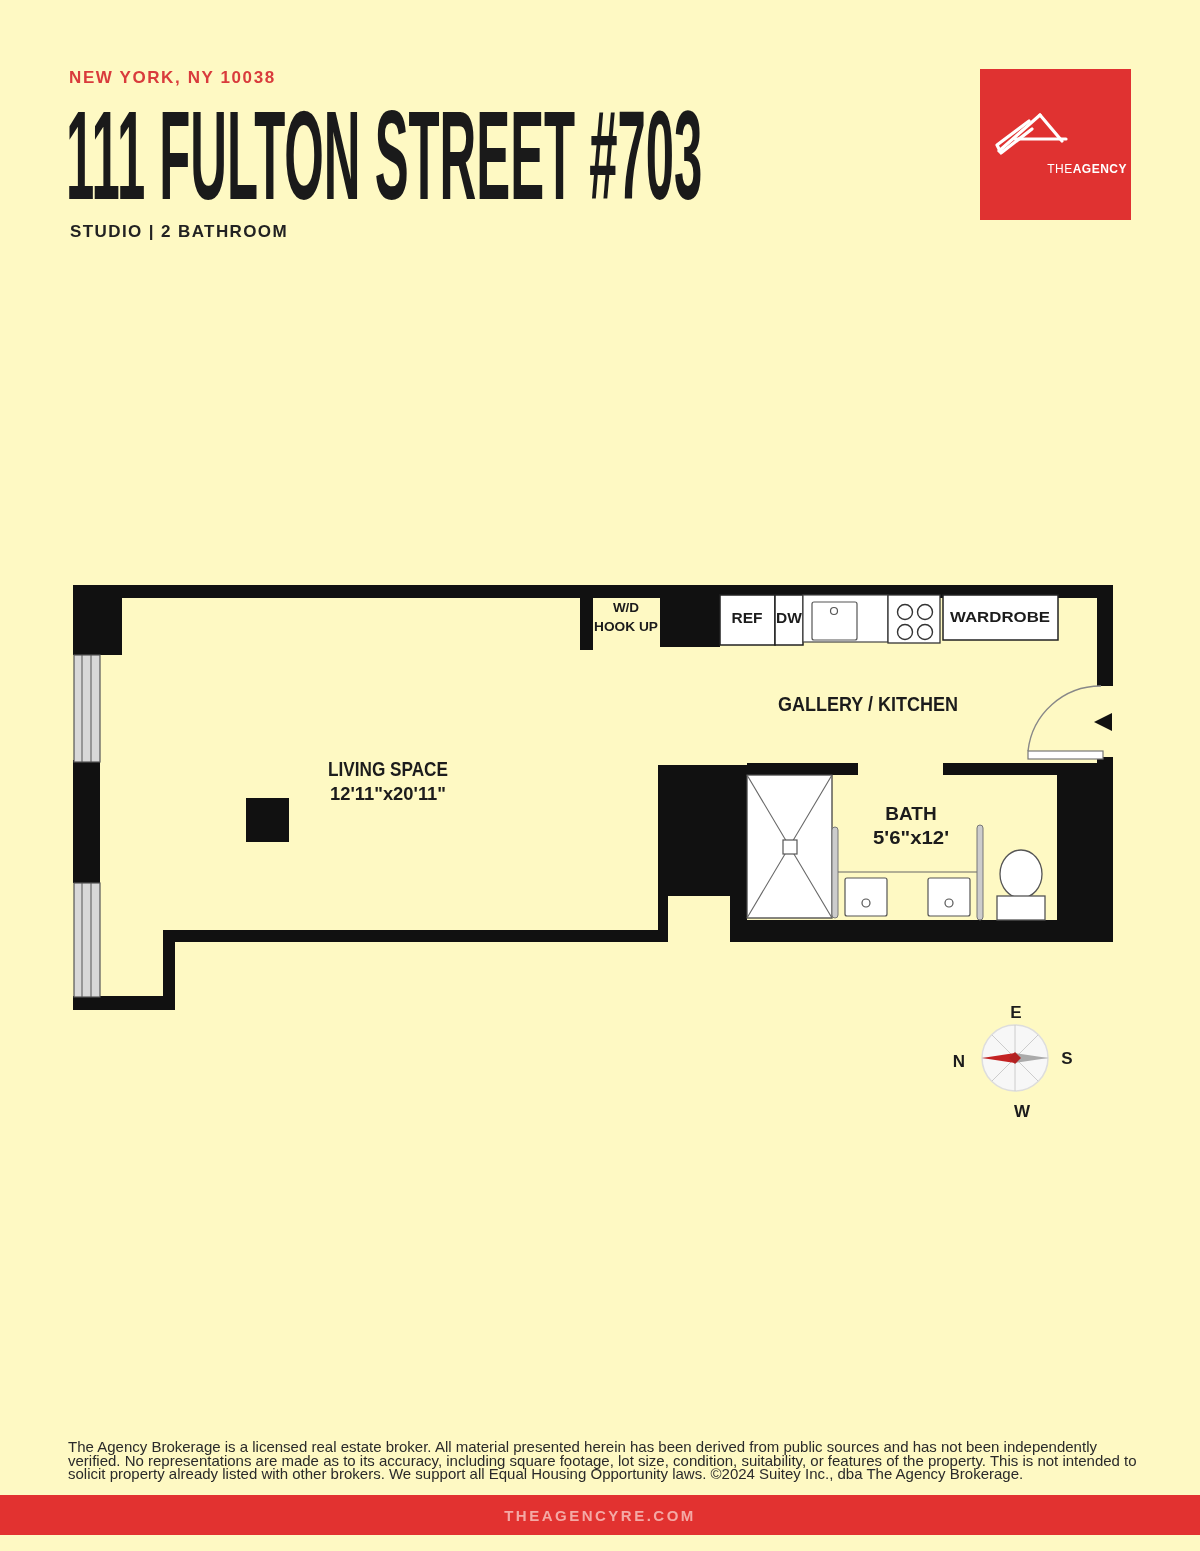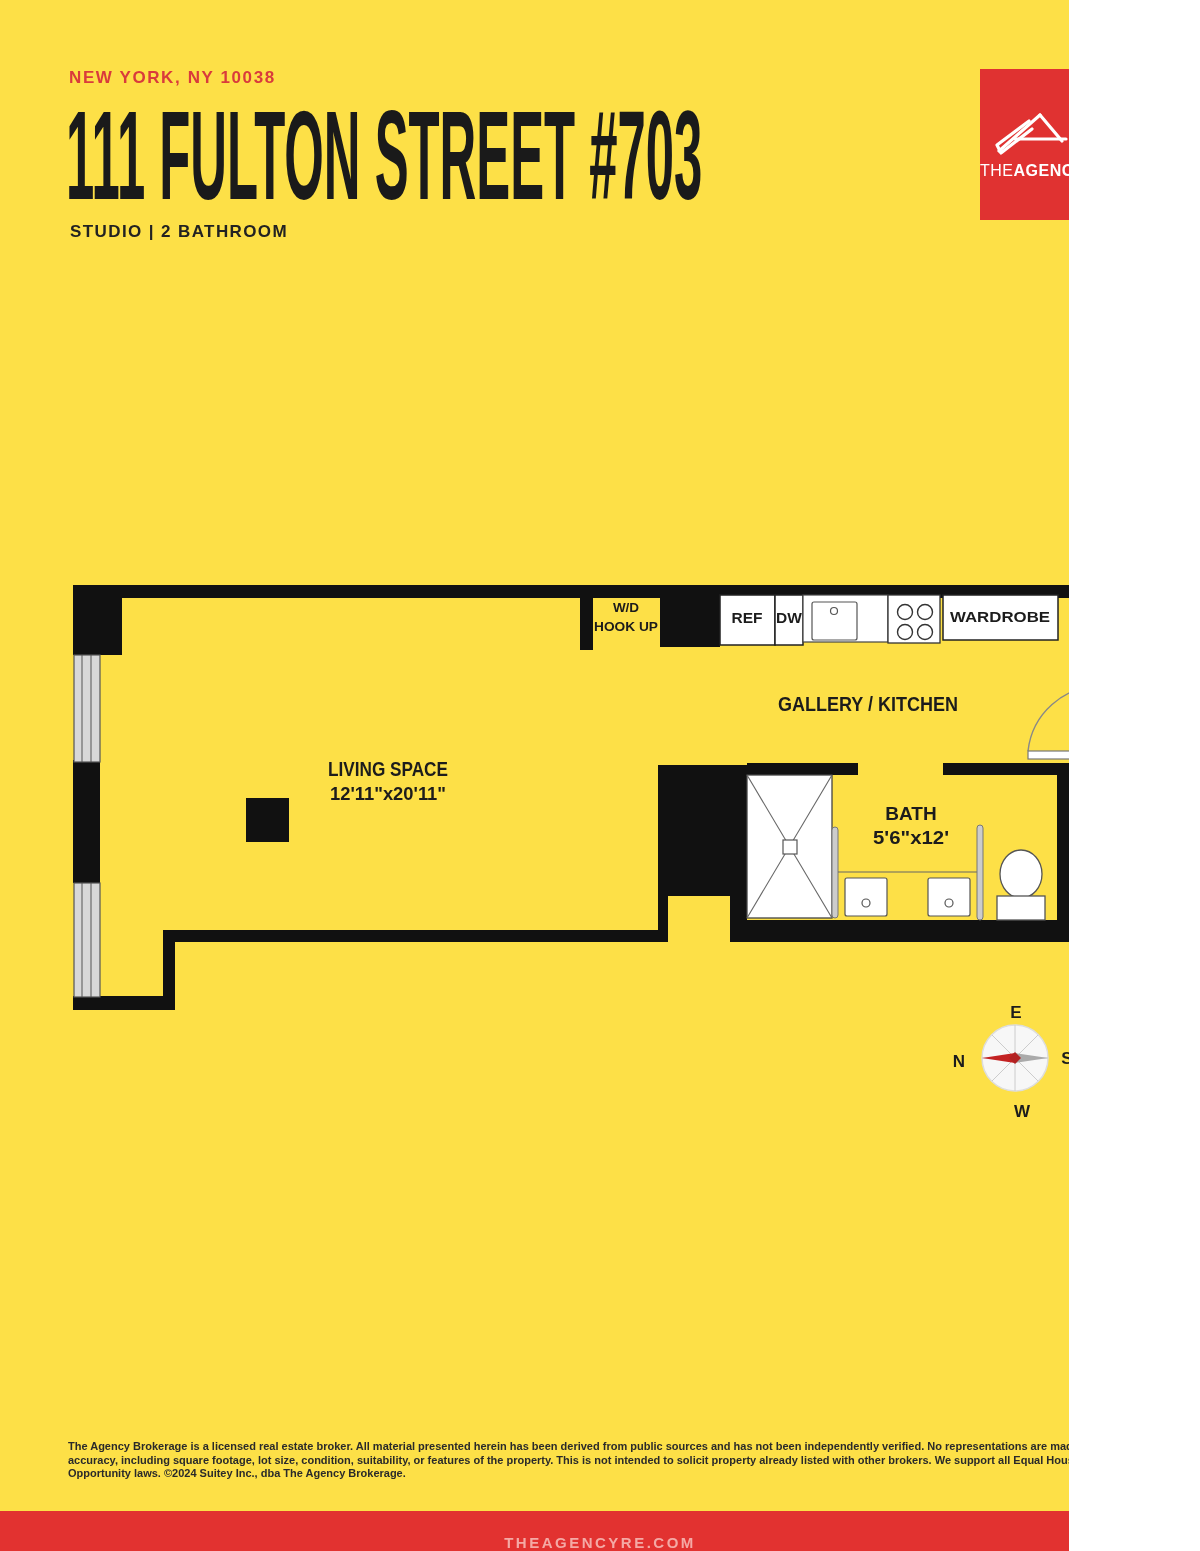--- a/index.html
+++ b/index.html
@@ -1,18 +1,18 @@
 <!DOCTYPE html>
 <html><head>
 <meta charset="utf-8">
 <style>
   html,body{margin:0;padding:0;background:#fff;}
   .page{
-    position:relative;width:1028px;height:1551px;background:#fde047;
-    font-family:"Liberation Sans",sans-serif;overflow:hidden;padding-left:41px;
+    position:relative;width:1200px;height:1551px;background:#fef9c3;
+    font-family:"Liberation Sans",sans-serif;overflow:hidden;
   }
   
   .loc{
     position:absolute;left:69px;top:68px;
     font-size:17px;font-weight:bold;letter-spacing:1.6px;color:#d93b3c;
   }
   .title{
     position:absolute;left:66px;top:100px;height:110px;white-space:nowrap;
     font-size:127px;line-height:110px;font-weight:bold;color:#1a1a1a;
     transform:scaleX(0.40);transform-origin:left center;letter-spacing:0px;
@@ -21,38 +21,38 @@
     position:absolute;left:70px;top:222px;
     font-size:17px;font-weight:bold;letter-spacing:1.4px;color:#222;
   }
   
   .logo{
     position:absolute;left:980px;top:69px;width:151px;height:151px;
     background:#e03231;
   }
   .logo svg{position:absolute;left:0;top:0;}
   .logo .word{
-    position:absolute;left:0;right:4px;top:93px;text-align:left;
-    color:#fff;font-weight:bold;font-size:16px;letter-spacing:0.5px;white-space:nowrap;
+    position:absolute;left:0;right:4px;top:93px;text-align:right;
+    color:#fff;font-weight:bold;font-size:12px;letter-spacing:0.5px;white-space:nowrap;
   }
   .logo .word .thin{font-weight:normal;}
   
   .plan{position:absolute;left:0;top:0;}
   .plan text{
     font-family:"Liberation Sans",sans-serif;font-weight:bold;fill:#1c1c1c;
   }
   
   .disclaimer{
     position:absolute;left:68px;top:1440px;width:1070px;
-    font-size:11px;line-height:13.5px;color:#2a2a2a;font-weight:bold;
+    font-size:15px;line-height:13.5px;color:#2a2a2a;font-weight:normal;
   }
   
   .footer{
-    position:absolute;left:0;bottom:0;width:1200px;height:40px;
-    background:#e23230;display:flex;align-items:flex-end;justify-content:center;
+    position:absolute;left:0;bottom:16px;width:1200px;height:40px;
+    background:#e23230;display:flex;align-items:center;justify-content:center;
   }
   .footer .site{
     color:#f4a9a5;font-weight:bold;font-size:15px;letter-spacing:2.5px;
   }
 </style>
 </head>
 <body>
 
 <div class="page">
 

